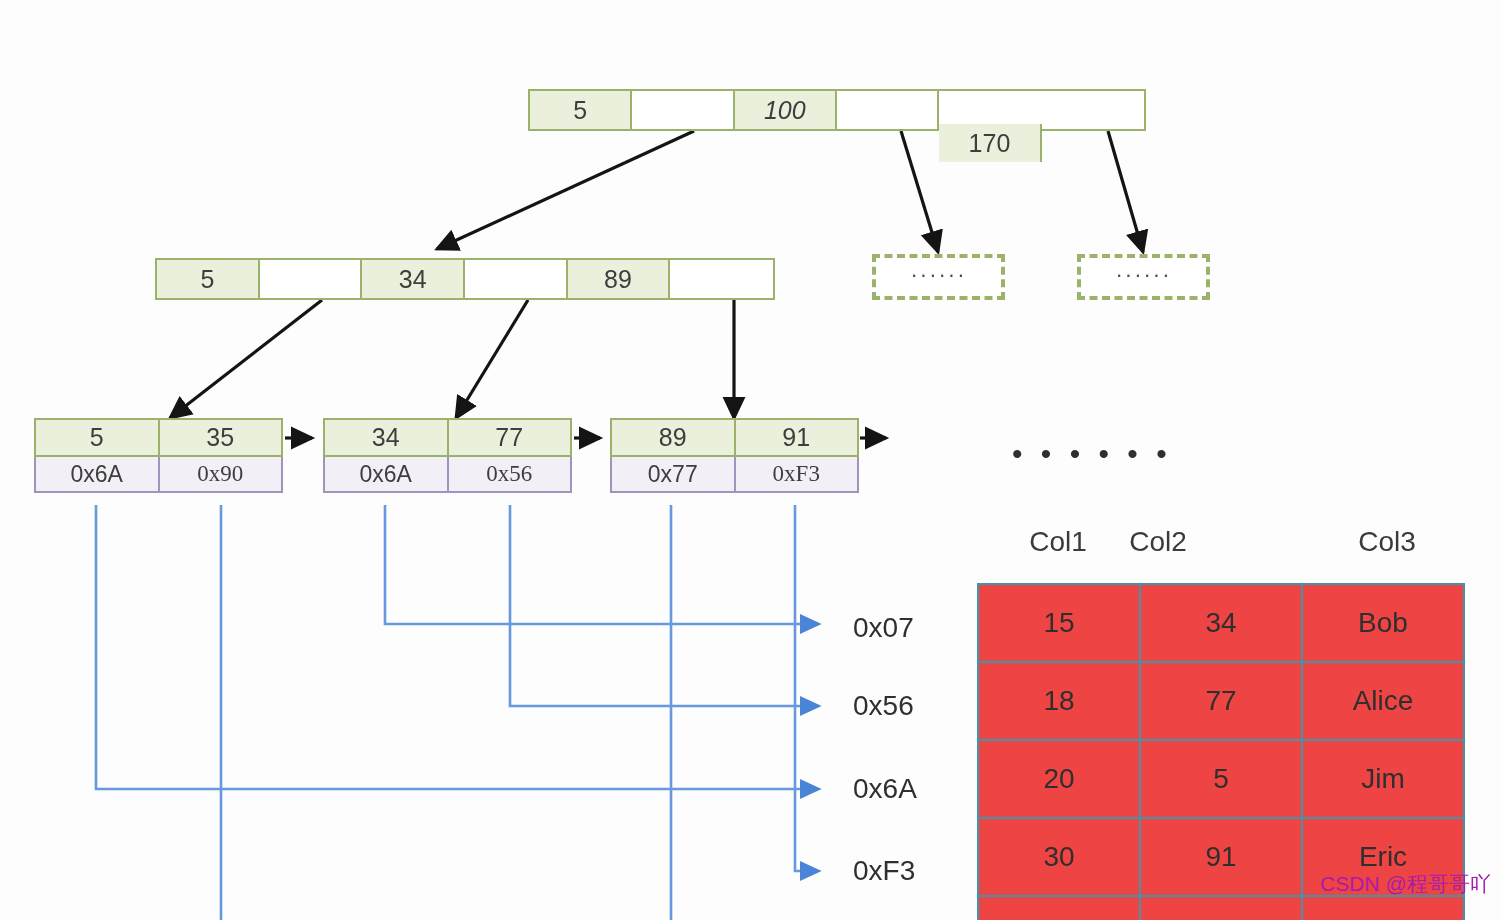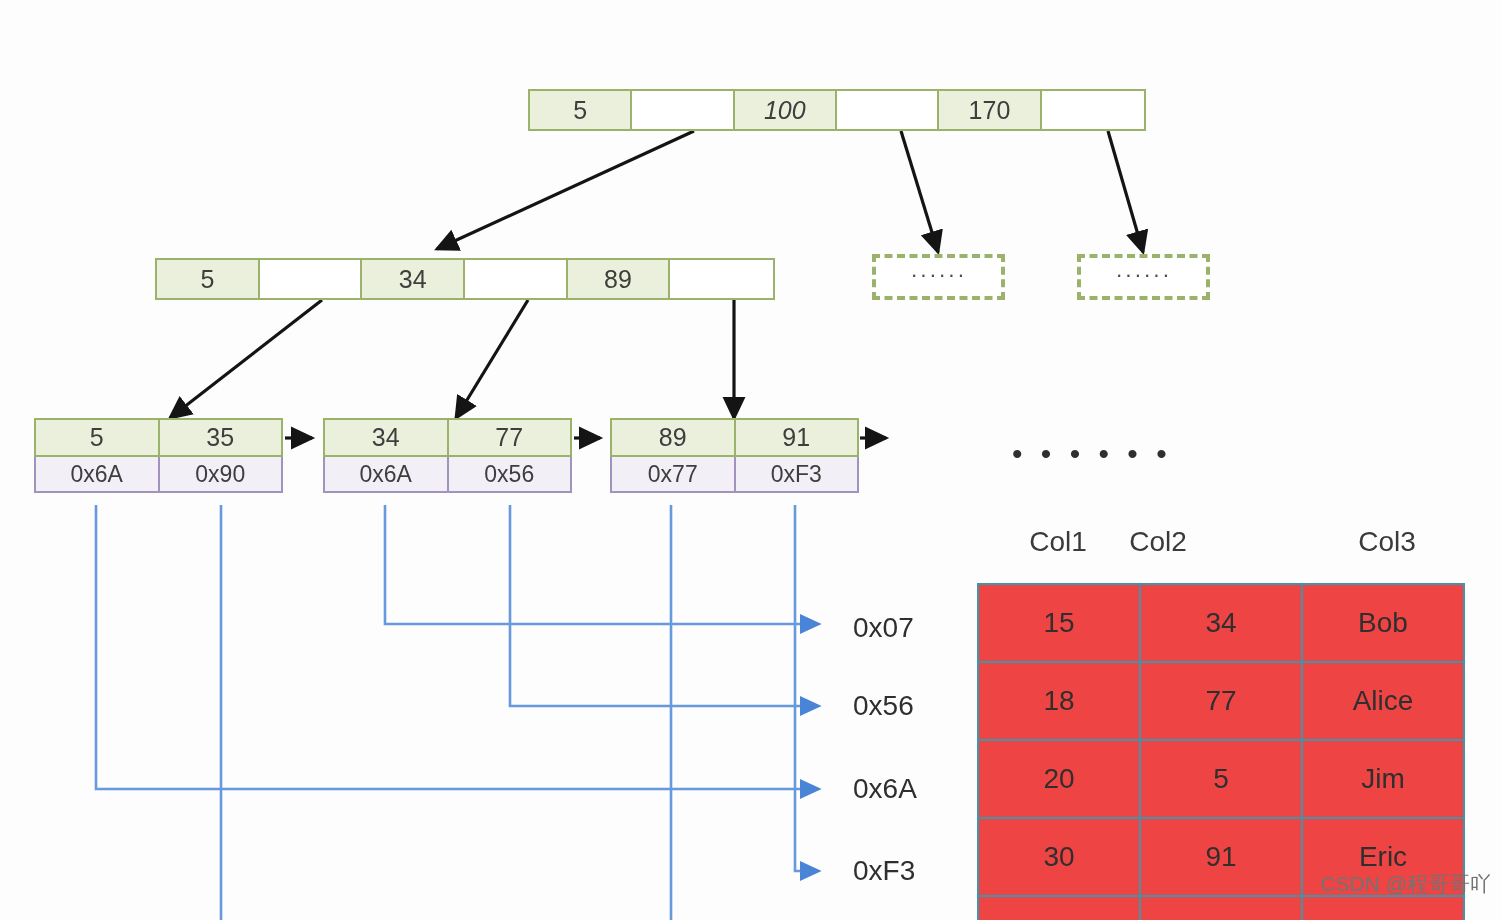--- a/index.html
+++ b/index.html
@@ -58,21 +58,21 @@
   }
   .leaf .keys .k:last-child{border-right:none;}
   .leaf .addrs{
     display:flex;height:36px;box-sizing:border-box;
     border:2px solid #a293bd;border-top:none;background:#f2eff6;
   }
   .leaf .addrs .a{
     flex:1;display:flex;align-items:center;justify-content:center;
     font-size:23px;color:#3e3e3e;border-right:2px solid #a293bd;box-sizing:border-box;
   }
-  .leaf .addrs .a:last-child{border-right:none;}
+  .leaf .addrs .a:last-child{border-right:none;font-family:Liberation Serif, serif;}
 
   
   .dashed{
     position:absolute;
     box-sizing:border-box;
     border:4px dashed #9bb26a;
     background:#ffffff;
     display:flex;align-items:center;justify-content:center;
     z-index:3;
   }
@@ -113,21 +113,21 @@
     font-size:28px;color:#2f2f2f;
     text-align:center;
     width:162px;height:78px;
     box-sizing:border-box;
   }
 
   .watermark{
     position:absolute;
     right:10px;bottom:22px;
     font-size:21px;
-    color:#737373;
+    color:#a21caf;
     z-index:9;
     white-space:nowrap;
   }
 </style>
 </head>
 <body>
 
 <div id="stage">
 
 
@@ -174,21 +174,21 @@
       <path d="M574,438 L600,438" marker-end="url(#blackarrow)"></path>
       <path d="M860,438 L886,438" marker-end="url(#blackarrow)"></path>
     </g>
   </svg>
 
   <div class="node" style="left:528px;top:89px;width:618px;height:42px;">
     <div class="cell" style="width:103px;">5</div>
     <div class="cell ptr" style="width:103px;"></div>
     <div class="cell" style="width:103px;font-style:italic;">100</div>
     <div class="cell ptr" style="width:103px;"></div>
-    <div class="cell" style="width:103px;">170</div>
+    <div class="cell" style="width:103px;margin-top:33px;">170</div>
     <div class="cell ptr" style="width:103px;"></div>
   </div>
 
   <div class="node" style="left:155px;top:258px;width:620px;height:42px;">
     <div class="cell" style="width:103px;">5</div>
     <div class="cell ptr" style="width:103px;"></div>
     <div class="cell" style="width:103px;">34</div>
     <div class="cell ptr" style="width:103px;"></div>
     <div class="cell" style="width:103px;">89</div>
     <div class="cell ptr" style="width:103px;"></div>

